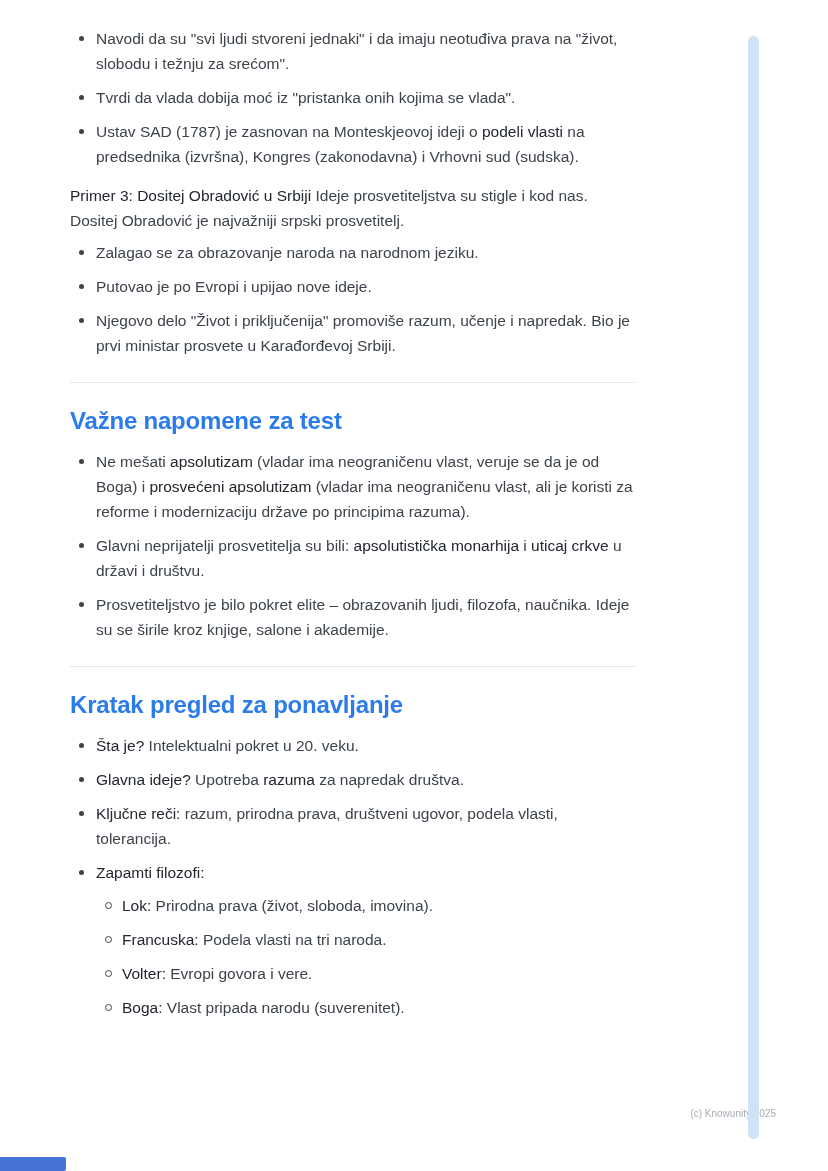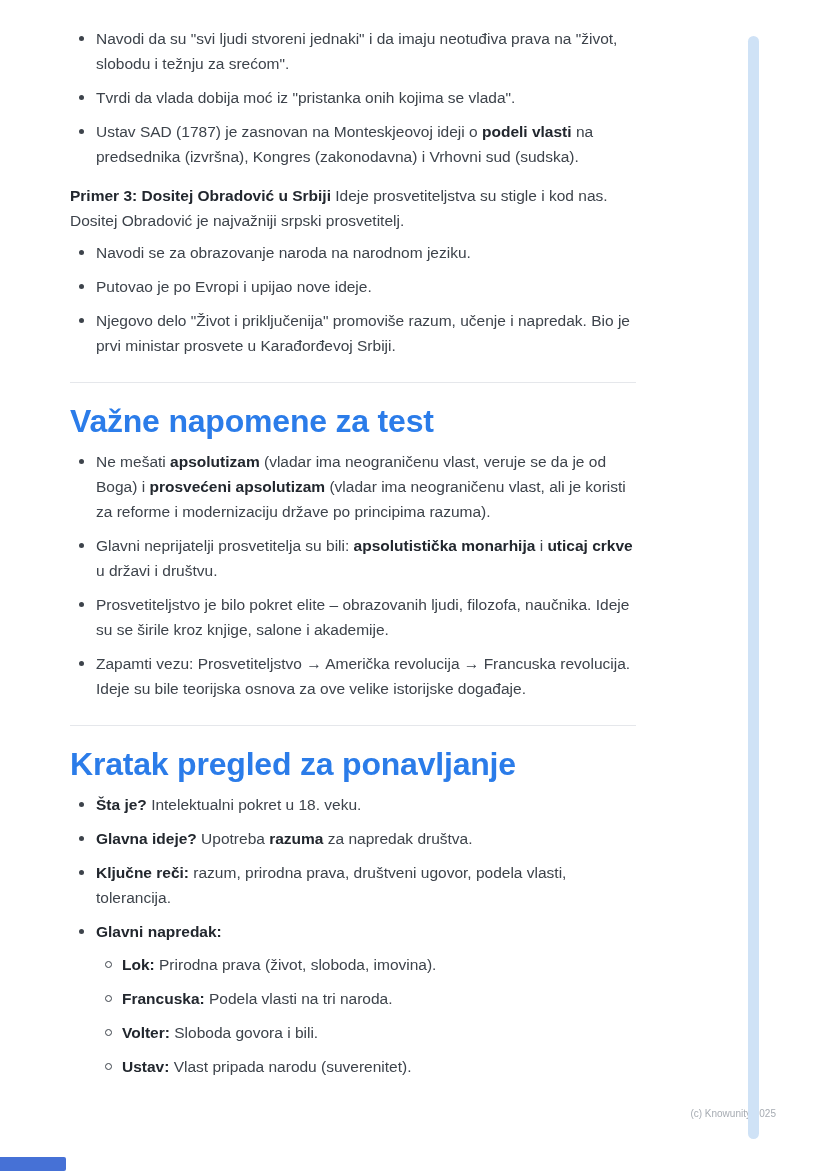--- a/index.html
+++ b/index.html
@@ -24,21 +24,21 @@
   .content{
     position:absolute;
     left:70px;
     top:26px;
     width:566px;
     font-size:15.5px;
     line-height:25px;
   }
   .content h2{
     color:var(--heading);
-    font-size:32px;
+    font-size:24px;
     line-height:28px;
     font-weight:700;
     letter-spacing:-0.2px;
     margin:0 0 14px 0;
   }
   .content hr{
     border:none;
     border-top:1px solid var(--divider);
     margin:24px 0;
   }
@@ -64,21 +64,21 @@
     content:"";
     position:absolute;
     left:9px;
     top:9px;
     width:5px;
     height:5px;
     border-radius:50%;
     background:#ffffff;
     border:1.4px solid var(--text);
   }
-  .content strong{font-weight:700;color:var(--bold);}
+  .content strong{font-weight:400;color:var(--bold);}
   .copyright{
     position:absolute;
     right:52px;
     bottom:52px;
     font-size:10px;
     color:var(--muted);
   }
   .scrollbar-thumb{
     position:absolute;
     left:748px;
@@ -104,42 +104,41 @@
 
 <div class="page">
   <main class="content">
       <ul class="bullet-list">
         <li><span>Navodi da su "svi ljudi stvoreni jednaki" i da imaju neotuđiva prava na "život, slobodu i težnju za srećom".</span></li>
         <li><span>Tvrdi da vlada dobija moć iz "pristanka onih kojima se vlada".</span></li>
         <li><span>Ustav SAD (1787) je zasnovan na Monteskjeovoj ideji o </span><strong>podeli vlasti</strong><span> na predsednika (izvršna), Kongres (zakonodavna) i Vrhovni sud (sudska).</span></li>
       </ul>
       <p><strong>Primer 3: Dositej Obradović u Srbiji</strong><span> Ideje prosvetiteljstva su stigle i kod nas. Dositej Obradović je najvažniji srpski prosvetitelj.</span></p>
       <ul class="bullet-list">
-        <li><span>Navodi se za obrazovanje naroda na narodnom jeziku.</span></li>
+        <li><span>Zalagao se za obrazovanje naroda na narodnom jeziku.</span></li>
         <li><span>Putovao je po Evropi i upijao nove ideje.</span></li>
         <li><span>Njegovo delo "Život i priključenija" promoviše razum, učenje i napredak. Bio je prvi ministar prosvete u Karađorđevoj Srbiji.</span></li>
       </ul>
       <hr>
       <h2>Važne napomene za test</h2>
       <ul class="bullet-list">
         <li><span>Ne mešati </span><strong>apsolutizam</strong><span> (vladar ima neograničenu vlast, veruje se da je od Boga) i </span><strong>prosvećeni apsolutizam</strong><span> (vladar ima neograničenu vlast, ali je koristi za reforme i modernizaciju države po principima razuma).</span></li>
         <li><span>Glavni neprijatelji prosvetitelja su bili: </span><strong>apsolutistička monarhija</strong><span> i </span><strong>uticaj crkve</strong><span> u državi i društvu.</span></li>
         <li><span>Prosvetiteljstvo je bilo pokret elite – obrazovanih ljudi, filozofa, naučnika. Ideje su se širile kroz knjige, salone i akademije.</span></li>
-        <li><span>Zapamti vezu: Prosvetiteljstvo → Američka revolucija → Francuska revolucija. Ideje su bile teorijska osnova za ove velike istorijske događaje.</span></li>
       </ul>
       <hr>
       <h2>Kratak pregled za ponavljanje</h2>
       <ul class="bullet-list">
-        <li><strong>Šta je?</strong><span> Intelektualni pokret u 18. veku.</span></li>
+        <li><strong>Šta je?</strong><span> Intelektualni pokret u 20. veku.</span></li>
         <li><strong>Glavna ideje?</strong><span> Upotreba </span><strong>razuma</strong><span> za napredak društva.</span></li>
         <li><strong>Ključne reči:</strong><span> razum, prirodna prava, društveni ugovor, podela vlasti, tolerancija.</span></li>
-        <li><strong>Glavni napredak:</strong><ul class="sub-list">
+        <li><strong>Zapamti filozofi:</strong><ul class="sub-list">
             <li><strong>Lok:</strong><span> Prirodna prava (život, sloboda, imovina).</span></li>
             <li><strong>Francuska:</strong><span> Podela vlasti na tri naroda.</span></li>
-            <li><strong>Volter:</strong><span> Sloboda govora i bili.</span></li>
-            <li><strong>Ustav:</strong><span> Vlast pripada narodu (suverenitet).</span></li>
+            <li><strong>Volter:</strong><span> Evropi govora i vere.</span></li>
+            <li><strong>Boga:</strong><span> Vlast pripada narodu (suverenitet).</span></li>
           </ul></li>
       </ul>
     </main>
   <span class="copyright">(c) Knowunity 2025</span>
   <div class="scrollbar-thumb"></div>
   <div class="accent-bar"></div>
 </div>
 
 </body></html>

